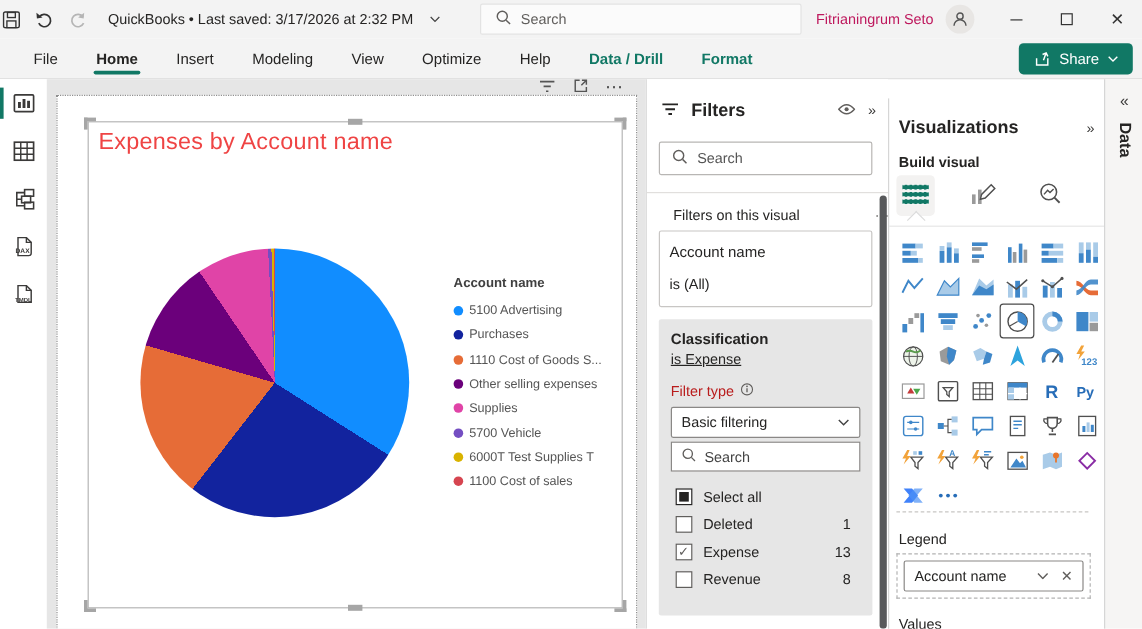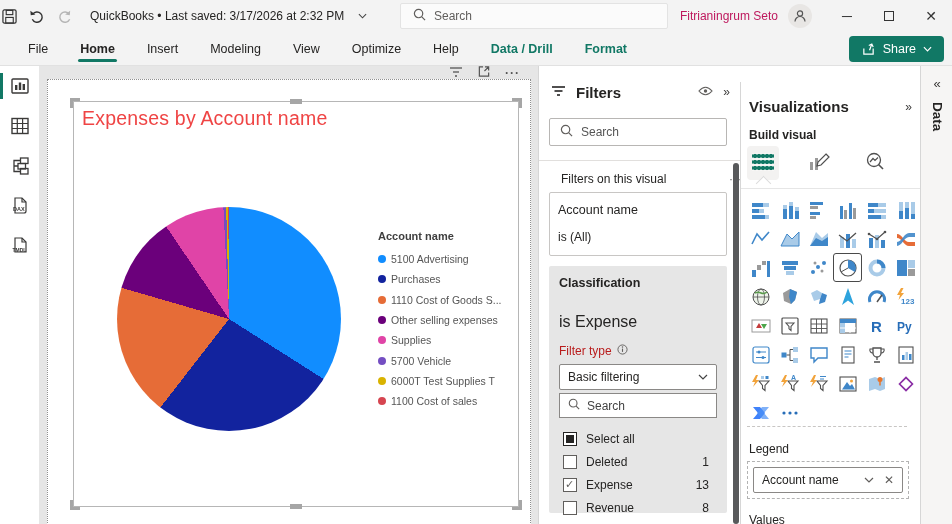--- a/index.html
+++ b/index.html
@@ -68,21 +68,21 @@
   #flt-search { position:absolute; left:10px; top:52px; width:178px; height:28px; border:1px solid #b8b6b4; border-radius:2px; display:flex; align-items:center; gap:8px; padding-left:10px; color:#555; }
   #flt-div { position:absolute; left:0; top:94px; width:202px; border-top:1px solid #e1dfdd; }
   #flt-section { position:absolute; left:10px; top:106px; width:180px; display:flex; font-size:12px; color:#252423;margin-left:12px; }
   #flt-section .sp { flex:1; }
   .flt-card { position:absolute; left:10px; width:178px; border-radius:2px; }
   #flt-card1 { top:126px; height:64px; background:#fff; border:1px solid #c8c6c4; padding:10px 8px; }
   #flt-card1 .f1 { font-size:12.5px; }
   #flt-card1 .f2 { font-size:12px; margin-top:13px; }
   #flt-card2 { top:200px; height:247px; background:#e6e6e6; padding:10px 10px; }
   #flt-card2 .f1 { font-size:12.5px; font-weight:bold; }
-  #flt-card2 .f2 { font-size:16px; margin-top:23px; }
+  #flt-card2 .f2 { font-size:12px; margin-top:2px;text-decoration:underline; }
   #flt-type-label { font-size:12px; margin-top:13px; display:flex; align-items:center; gap:5px; color:#b91c1c; }
   #flt-dropdown { margin-top:6px; height:26px; background:#fff; border:1px solid #8a8886; border-radius:2px; display:flex; align-items:center; padding:0 8px; font-size:12px; }
   #flt-dropdown .sp { flex:1; }
   #flt-search2 { margin-top:3px; height:25px; background:#fff; border:1px solid #8a8886; display:flex; align-items:center; gap:7px; padding-left:8px; color:#444; font-size:12px; }
   #filter-options { margin-top:9px; }
   .opt { display:flex; align-items:center; height:23px; gap:9px; padding-left:4px; }
   .cb { width:14px; height:14px; background:#fff; border:1px solid #605e5c; flex:0 0 auto; position:relative; }
   .cb.indeterminate { border-color:#252423; }
   .cb.indeterminate::after { content:""; position:absolute; inset:2px; background:#252423; }
   .cb.checked::after { content:"\2713"; position:absolute; left:1px; top:-1px; font-size:11px; color:#605e5c; }

